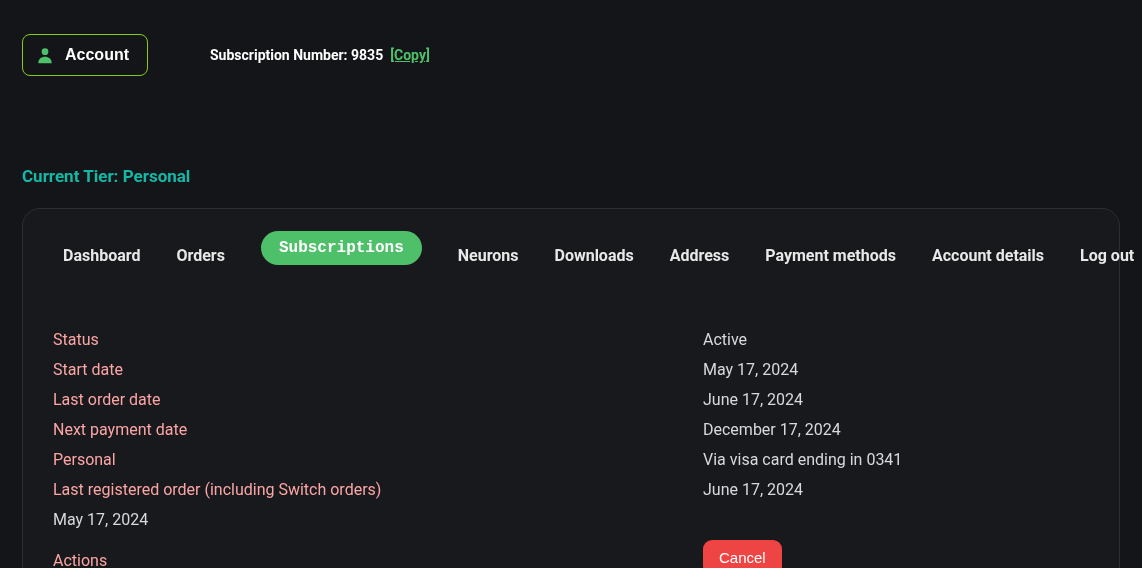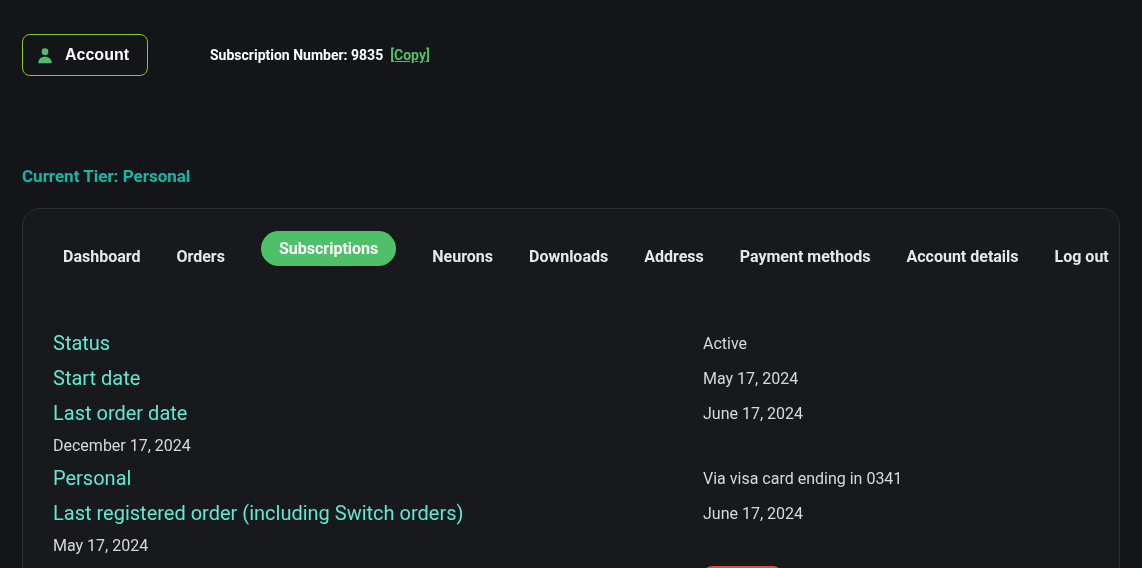--- a/index.html
+++ b/index.html
@@ -67,33 +67,34 @@
     font-size: 16px;
     color: #e8e8e8;
     cursor: pointer;
     white-space: nowrap;
   }
   .tab.active {
     background: #4fc06a;
     color: #fff;
     padding: 8px 18px;
     border-radius: 999px;
+    font-family: Liberation Mono, monospace;
   }
   .detail-area {
     padding: 38px 30px 0 30px;
   }
   .row {
     display: flex;
     align-items: center;
     margin-bottom: 11px;
   }
   .row .label {
     flex: 0 0 650px;
-    color: #5eead4;
-    font-size: 20px;
+    color: #fca5a5;
+    font-size: 16px;
   }
   .row .value {
     color: #d8d9db;
     font-size: 16px;
   }
   .cancel-btn {
     background: #ef4444;
     color: #fff;
     border: none;
     padding: 9px 16px;
@@ -148,20 +149,21 @@
     </div>
     <div class="row">
       <div class="label">Start date</div>
       <div class="value">May 17, 2024</div>
     </div>
     <div class="row">
       <div class="label">Last order date</div>
       <div class="value">June 17, 2024</div>
     </div>
     <div class="row">
+      <div class="label">Next payment date</div>
       <div class="value">December 17, 2024</div>
     </div>
     <div class="row">
       <div class="label">Personal</div>
       <div class="value">Via visa card ending in 0341</div>
     </div>
     <div class="row">
       <div class="label">Last registered order (including Switch orders)</div>
       <div class="value">June 17, 2024</div>
     </div>

